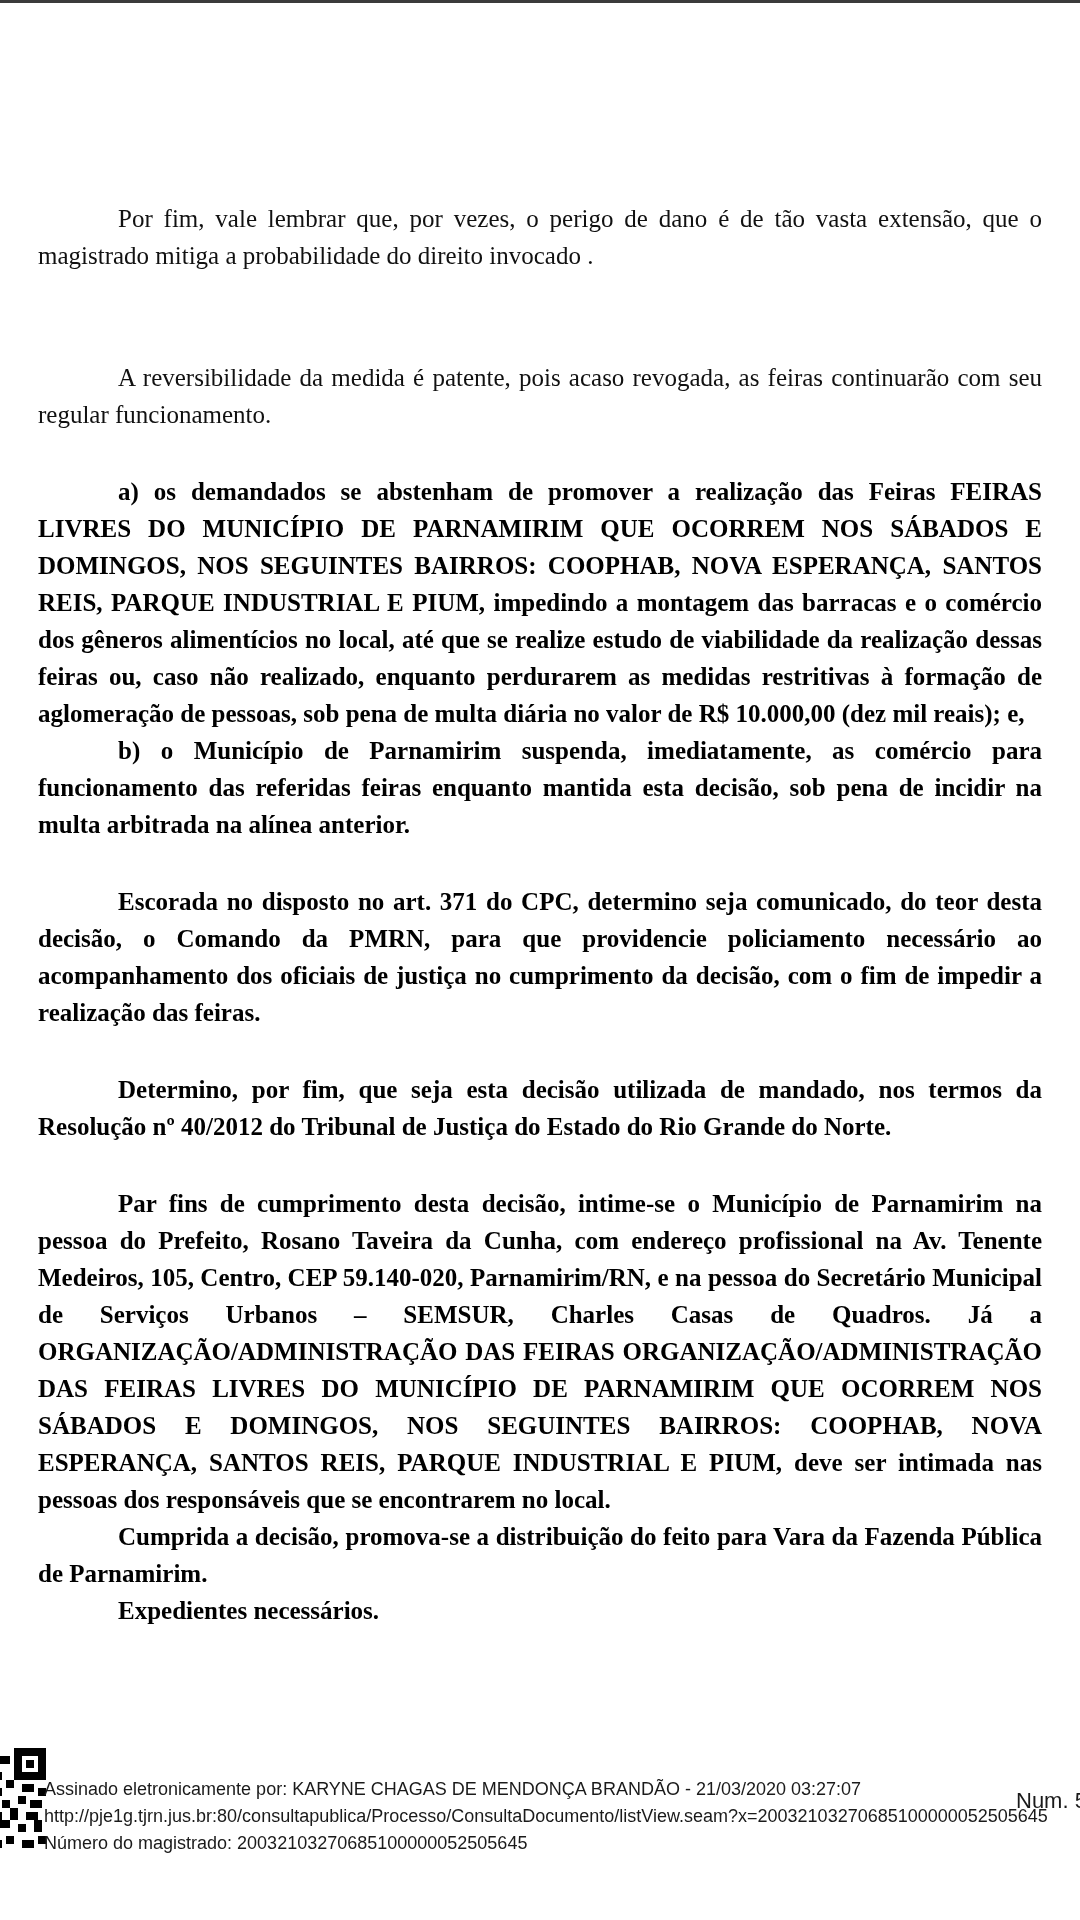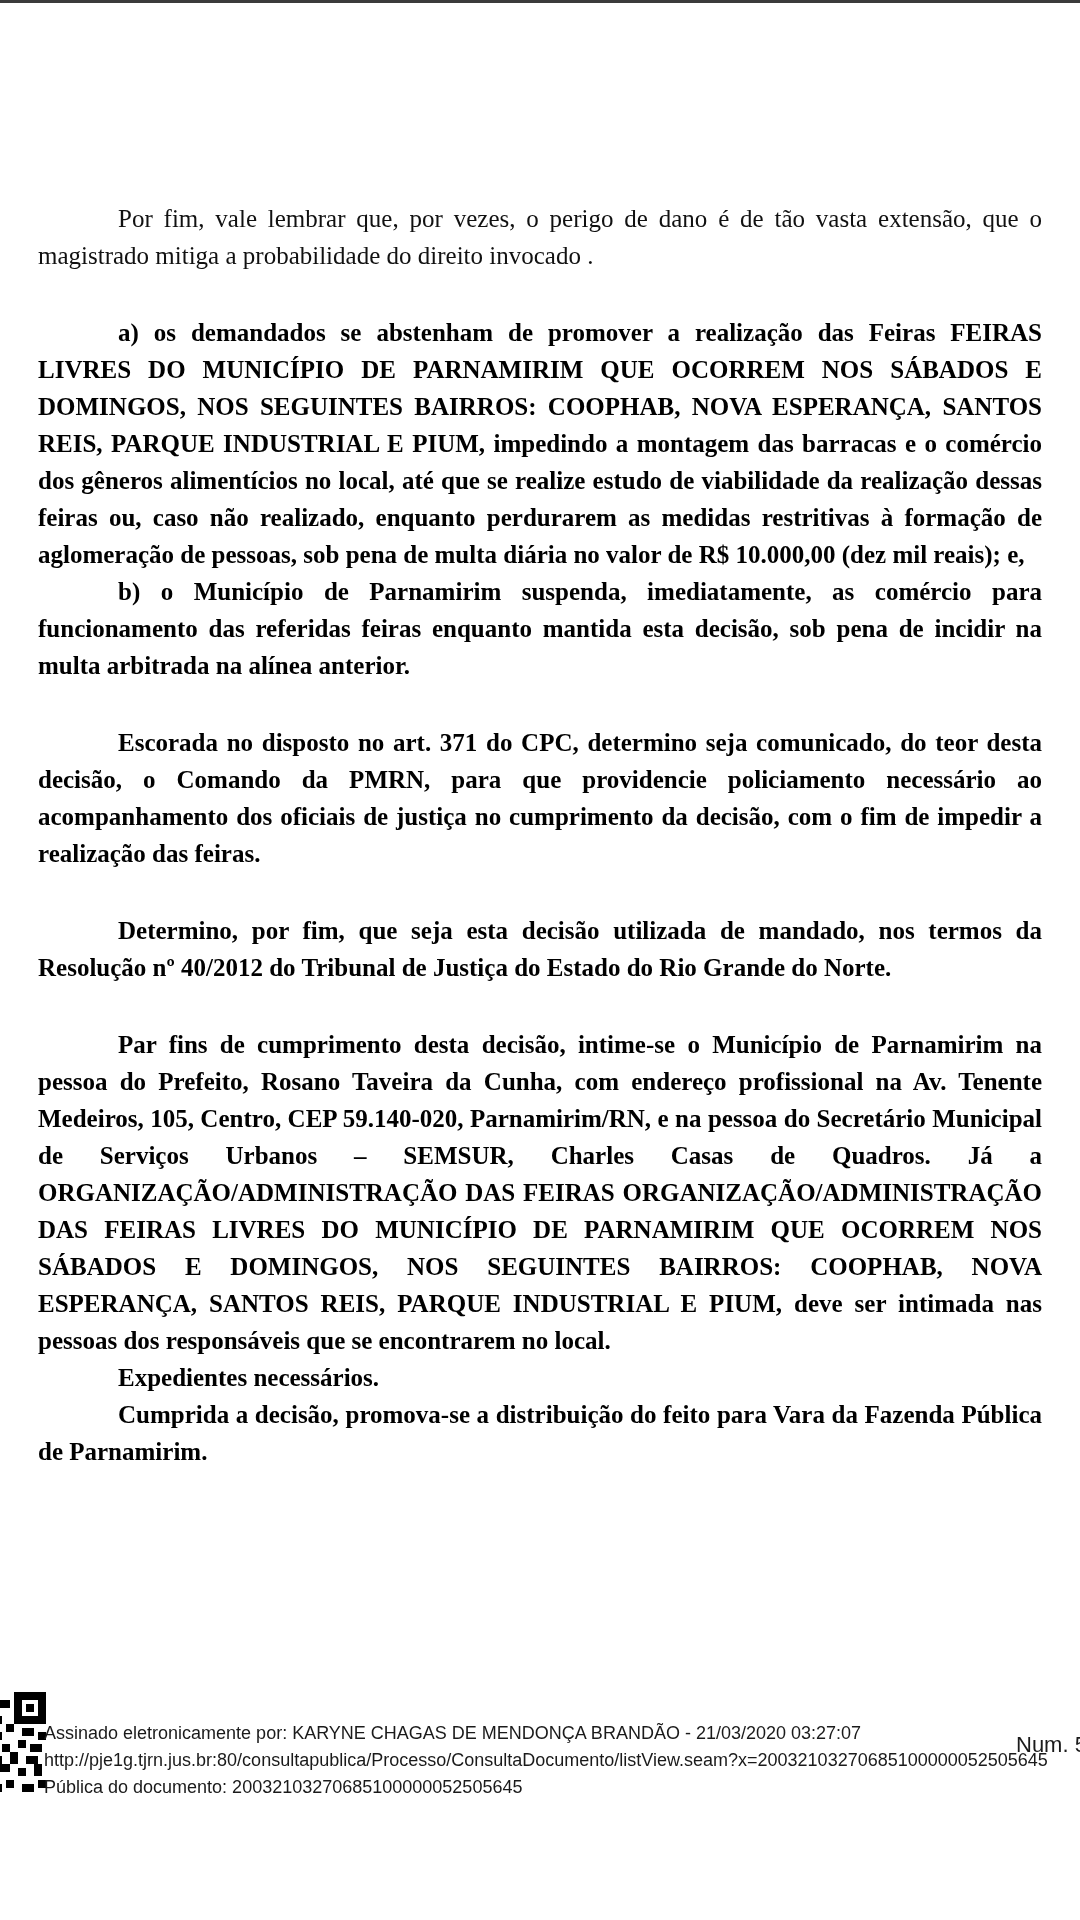--- a/index.html
+++ b/index.html
@@ -24,21 +24,21 @@
     font-size:25px;
     line-height:37px;
     text-align:justify;
     text-indent:80px;
     color:#111;
   }
   .para.bold{font-weight:bold;color:#000;}
   .sp-lg{margin-top:85px;}
   .sp-md{margin-top:40px;font-family:Liberation Serif, serif;}
   .footer{
-    position:absolute;left:0;top:1688px;width:920px;height:140px;
+    position:absolute;left:0;top:1744px;width:920px;height:140px;
   }
   .qr{
     position:absolute;left:-58px;top:4px;
   }
   .sig-block{
     position:absolute;left:44px;top:32px;
     font-family:"Liberation Sans", sans-serif;
     font-size:18px;line-height:27px;color:#1a1a1a;
     white-space:nowrap;
   }
@@ -50,27 +50,28 @@
   }
 </style>
 </head>
 <body>
 
 <div class="page">
   <div class="top-edge"></div>
 
   <main class="doc">
     <p class="para regular">Por fim, vale lembrar que, por vezes,  o perigo de dano é de tão vasta extensão, que o magistrado mitiga a probabilidade do direito invocado .</p>
+    <p class="para regular sp-lg">A reversibilidade da medida é patente, pois acaso revogada, as feiras continuarão com seu regular funcionamento.</p>
     <p class="para bold sp-md">a) os demandados se abstenham de promover a realização das Feiras FEIRAS LIVRES DO MUNICÍPIO DE PARNAMIRIM QUE OCORREM NOS SÁBADOS E DOMINGOS, NOS SEGUINTES BAIRROS: COOPHAB, NOVA ESPERANÇA, SANTOS REIS, PARQUE INDUSTRIAL E PIUM, impedindo a montagem das barracas e o comércio dos gêneros alimentícios no local, até que se realize estudo de viabilidade da realização dessas feiras ou, caso não realizado, enquanto perdurarem as medidas restritivas à formação de aglomeração de pessoas, sob pena de multa diária no valor de R$ 10.000,00 (dez mil reais); e,</p>
     <p class="para bold">b) o Município de Parnamirim suspenda, imediatamente,  as comércio para funcionamento das referidas feiras  enquanto mantida esta decisão, sob pena de incidir na multa arbitrada na alínea anterior.</p>
     <p class="para bold sp-md">Escorada no disposto no art. 371 do CPC, determino seja comunicado, do teor desta decisão,  o Comando da PMRN, para que providencie policiamento necessário ao acompanhamento dos oficiais de justiça no cumprimento da decisão, com o fim de impedir a realização das feiras.</p>
     <p class="para bold sp-md">Determino, por fim, que seja esta decisão utilizada de mandado, nos termos da Resolução nº 40/2012 do Tribunal de Justiça do Estado do Rio Grande do Norte.</p>
     <p class="para bold sp-md">Par fins de cumprimento desta decisão, intime-se o Município de Parnamirim na pessoa do Prefeito, Rosano Taveira da Cunha, com endereço profissional na Av. Tenente Medeiros, 105, Centro, CEP 59.140-020, Parnamirim/RN, e na pessoa do Secretário Municipal de Serviços Urbanos – SEMSUR, Charles Casas de Quadros. Já a  ORGANIZAÇÃO/ADMINISTRAÇÃO DAS FEIRAS ORGANIZAÇÃO/ADMINISTRAÇÃO DAS FEIRAS LIVRES DO MUNICÍPIO DE PARNAMIRIM QUE OCORREM NOS SÁBADOS E DOMINGOS, NOS SEGUINTES BAIRROS: COOPHAB, NOVA ESPERANÇA, SANTOS REIS, PARQUE INDUSTRIAL E PIUM, deve ser intimada nas pessoas dos responsáveis que se encontrarem no local.</p>
+    <p class="para bold">Cumprida a decisão, promova-se a distribuição do feito para Vara da Fazenda Pública de Parnamirim.</p>
     <p class="para bold">Expedientes necessários.</p>
-    <p class="para bold">Cumprida a decisão, promova-se a distribuição do feito para Vara da Fazenda Pública de Parnamirim.</p>
   </main>
 
   <div class="footer">
     <svg class="qr" width="104" height="104" viewBox="0 0 26 26" shape-rendering="crispEdges">
       <rect x="0" y="0" width="26" height="26" fill="#ffffff"></rect>
       <g fill="#000000">
         <rect x="18" y="0" width="8" height="2"></rect>
           <rect x="18" y="0" width="2" height="8"></rect>
           <rect x="24" y="0" width="2" height="8"></rect>
           <rect x="18" y="6" width="8" height="2"></rect>
@@ -113,17 +114,17 @@
           <rect x="8" y="22" width="2" height="3"></rect>
           <rect x="12" y="23" width="3" height="2"></rect>
           <rect x="16" y="22" width="2" height="2"></rect>
           <rect x="20" y="23" width="3" height="2"></rect>
           <rect x="24" y="22" width="2" height="2"></rect>
       </g>
     </svg>
     <div class="sig-block">
       <div>Assinado eletronicamente por: KARYNE CHAGAS DE MENDONÇA BRANDÃO - 21/03/2020 03:27:07</div>
       <div>http://pje1g.tjrn.jus.br:80/consultapublica/Processo/ConsultaDocumento/listView.seam?x=20032103270685100000052505645</div>
-      <div>Pública do documento: 20032103270685100000052505645</div>
+      <div>Número do magistrado: 20032103270685100000052505645</div>
     </div>
     <div class="num-ref">Num. 5</div>
   </div>
 </div>
 
 </body></html>

